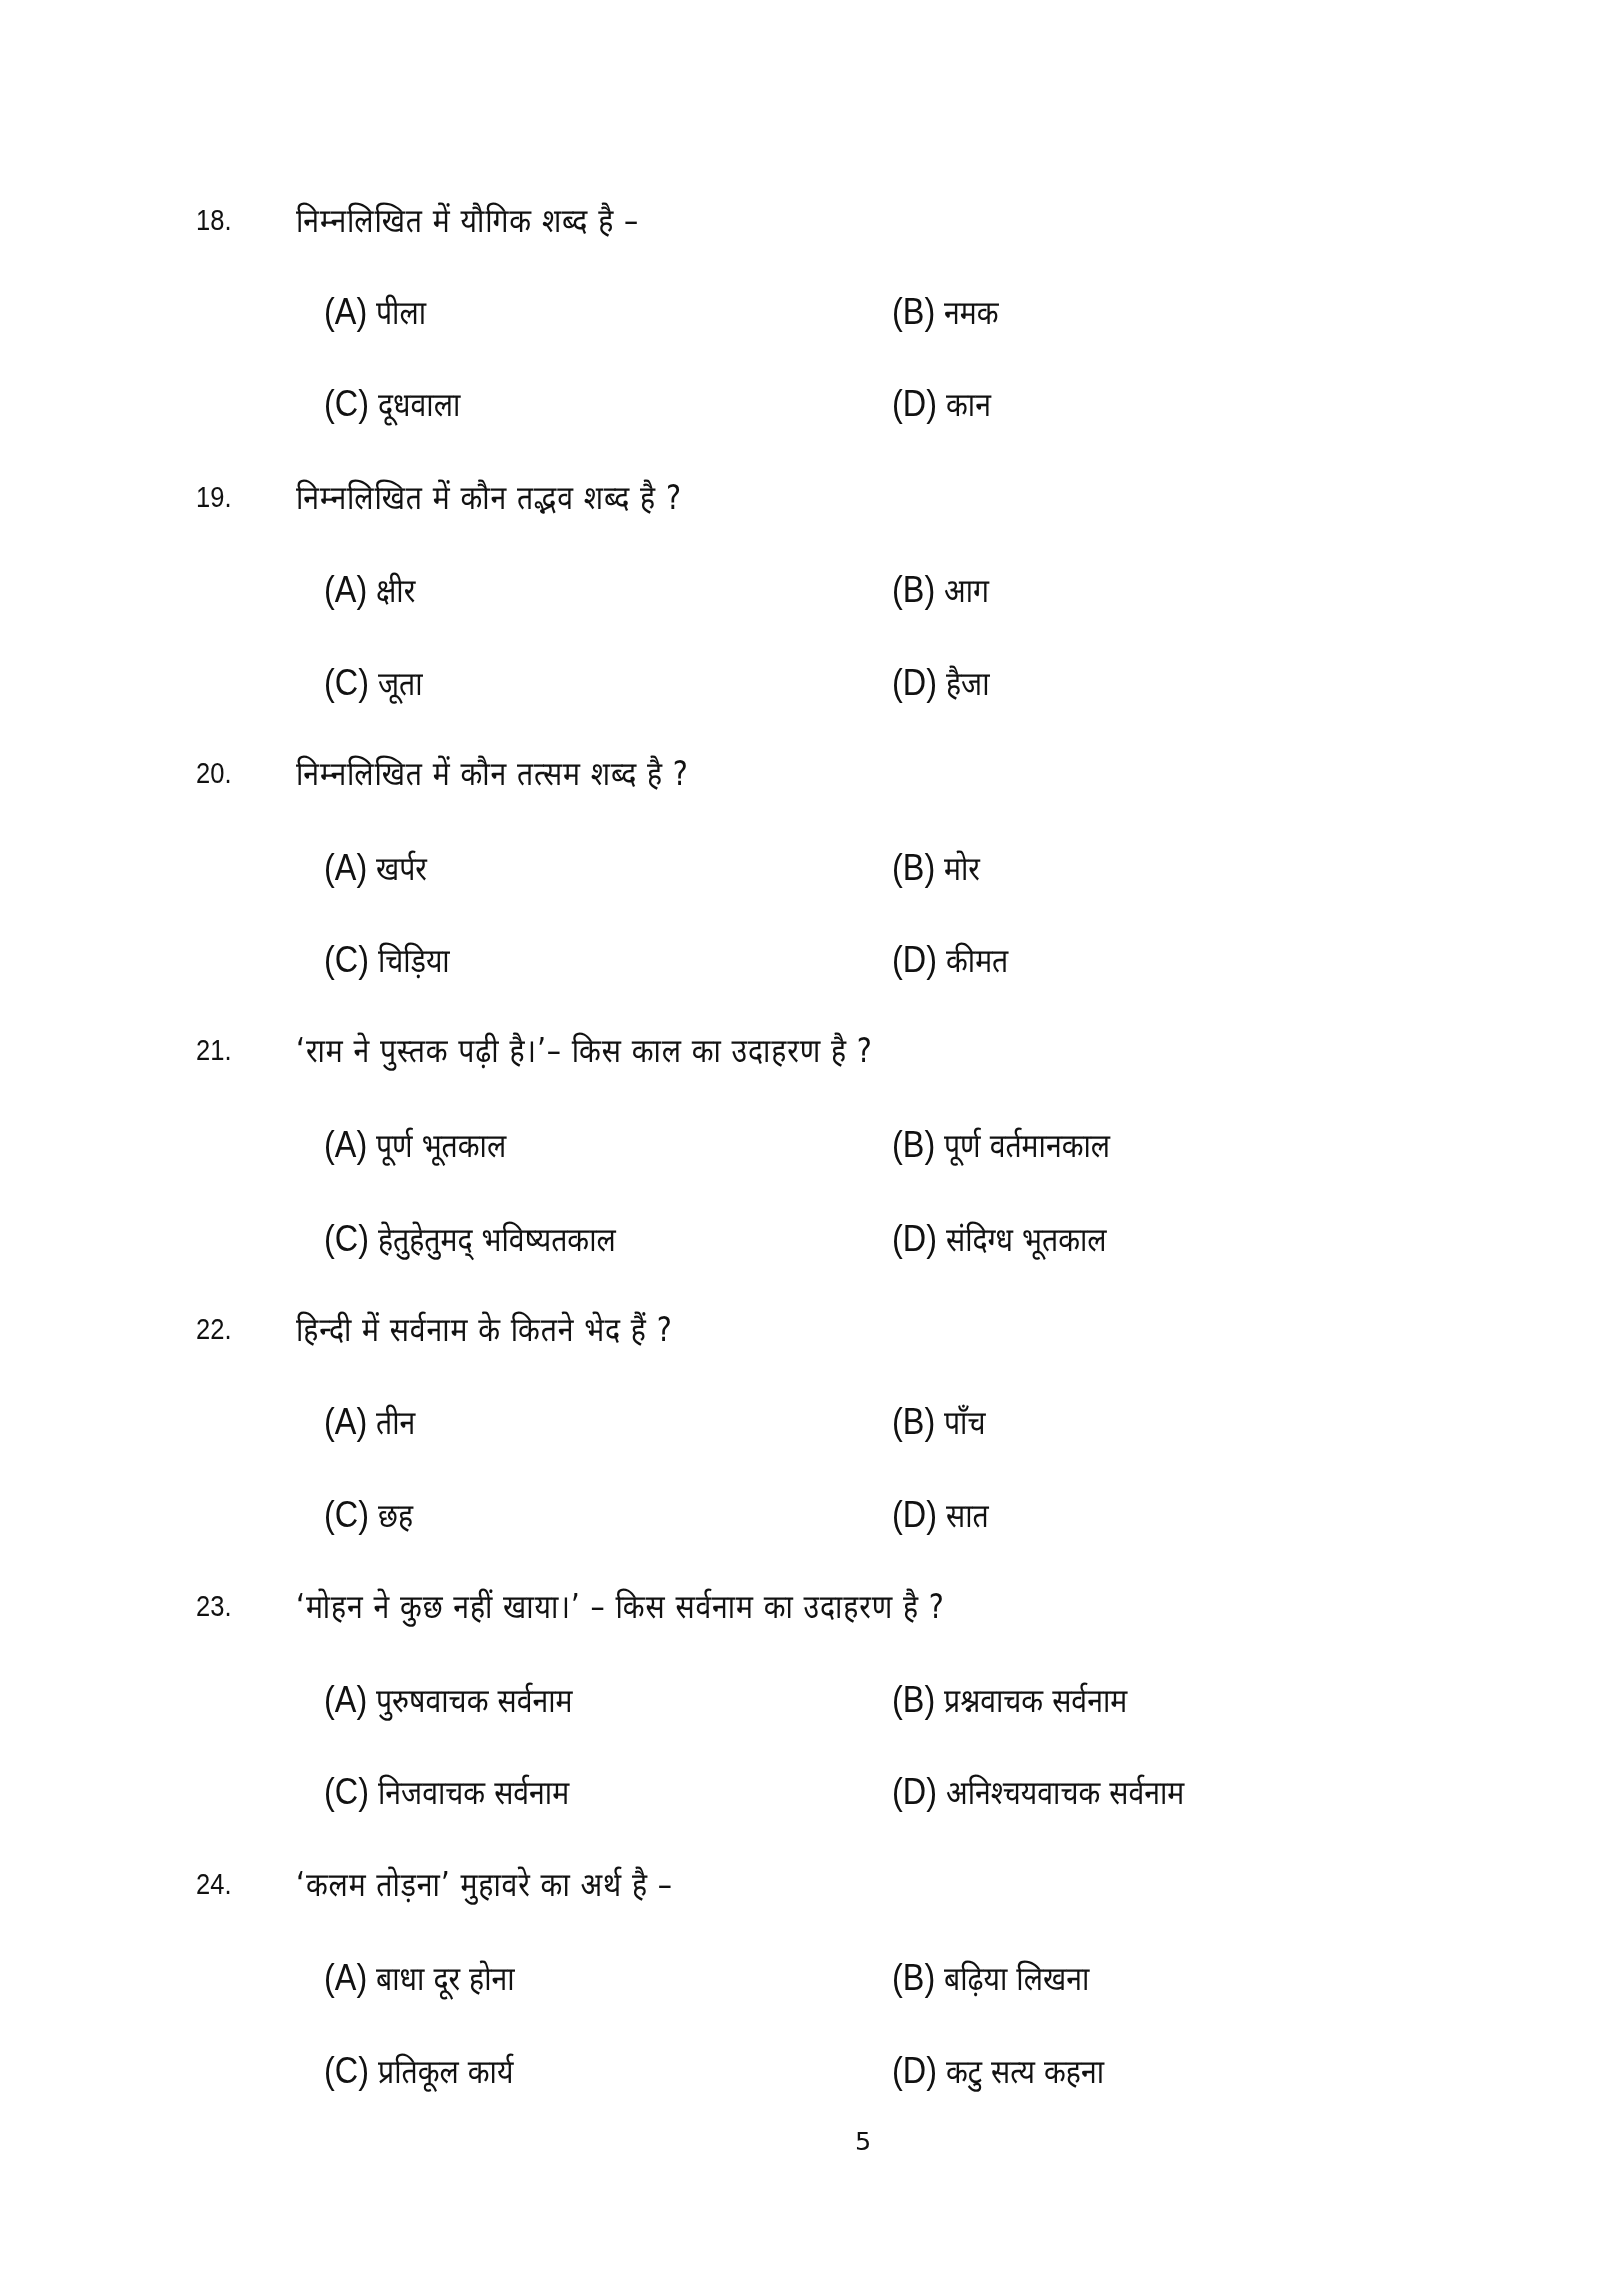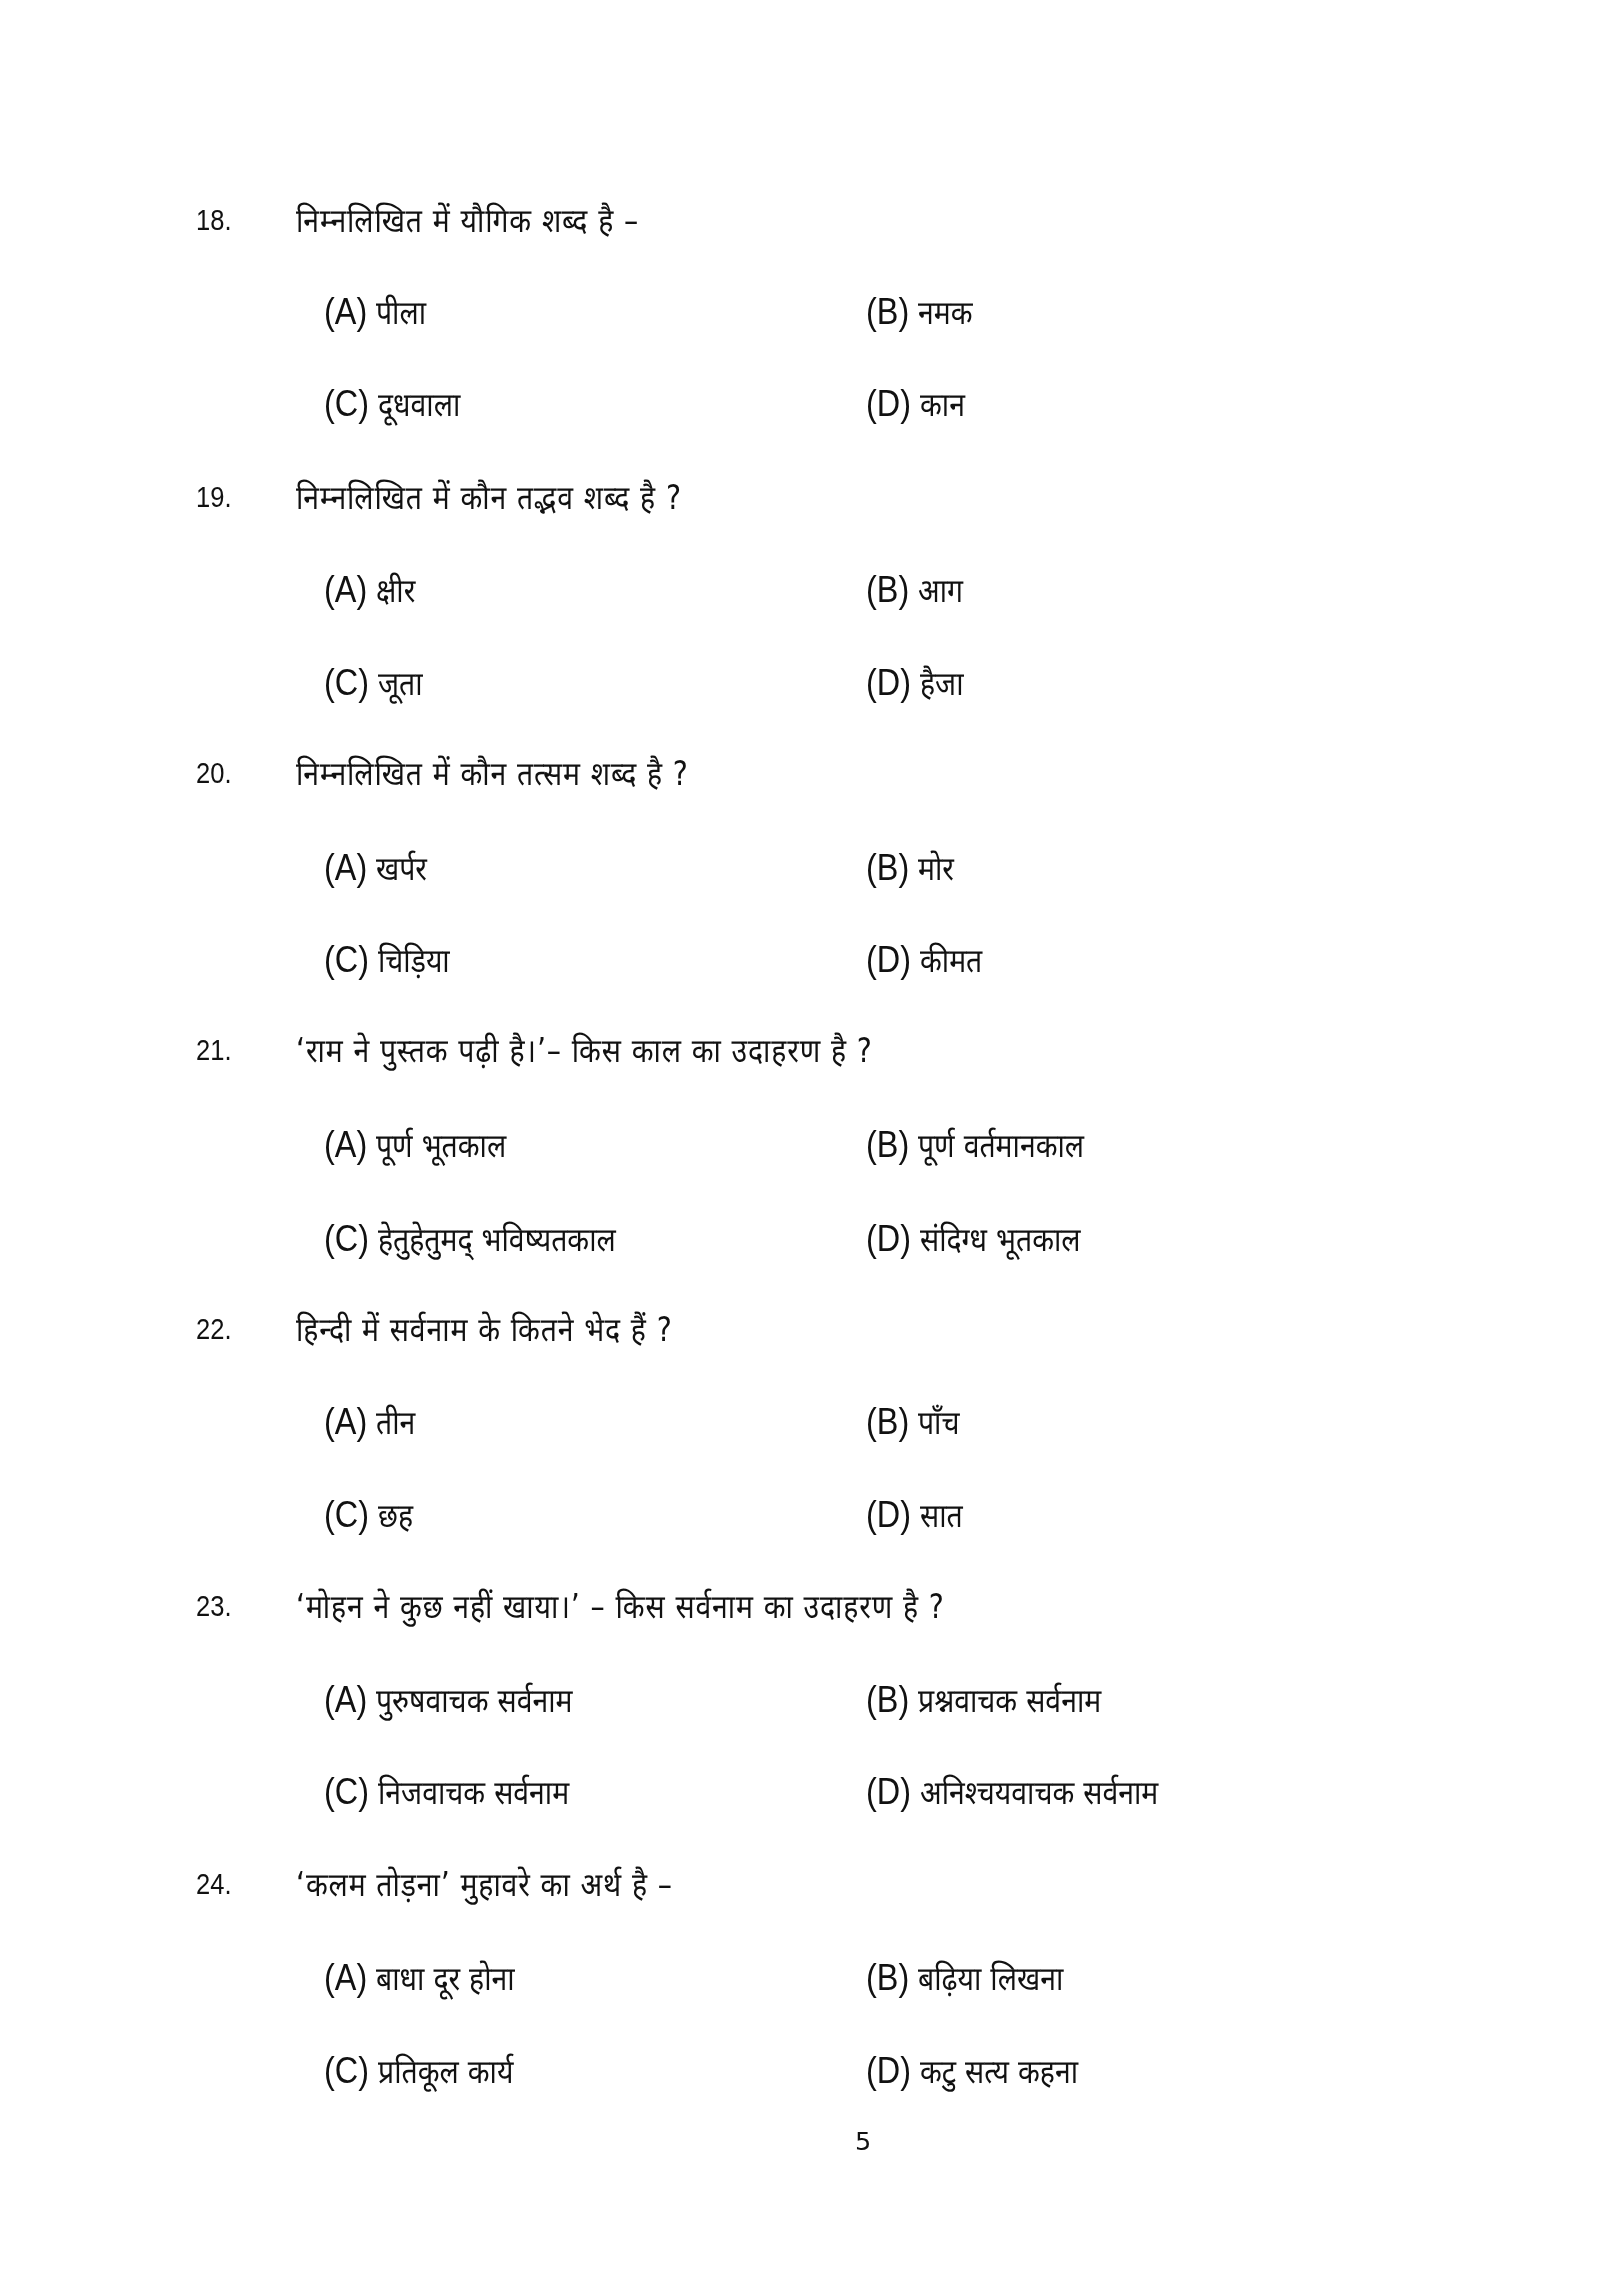--- a/index.html
+++ b/index.html
@@ -42,21 +42,21 @@
     font-size: 33px;
     transform: scaleX(0.86);
     transform-origin: left center;
     letter-spacing: 1px;
   }
   .opt {
     position: absolute;
     font-size: 33px;
   }
   .opt.left { left: 312px; margin-left: 12px; }
-  .opt.right { left: 866px; text-decoration: underline; }
+  .opt.right { left: 892px; text-decoration: underline; }
   .opt-letter {
     font-family: "Liberation Sans", sans-serif;
     font-size: 36px;
     display: inline-block;
     transform: scaleX(0.9);
     transform-origin: left center;
     margin-right: -2px;
   }
   .opt-text {
     display: inline-block;

